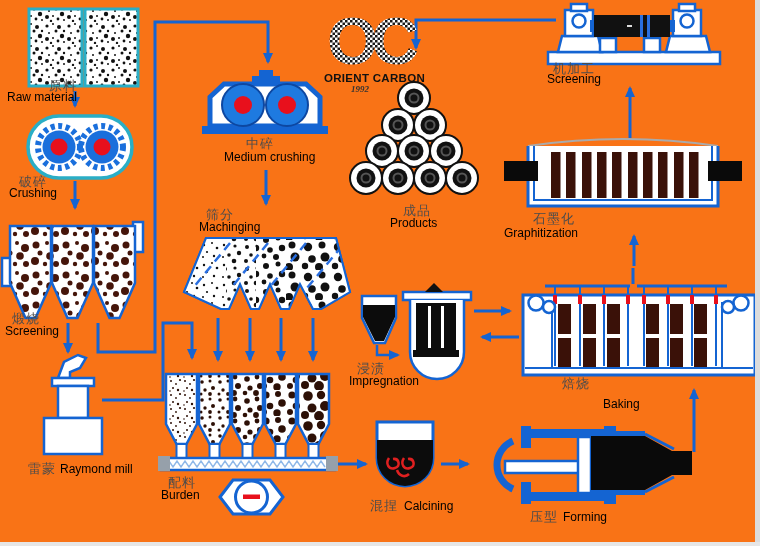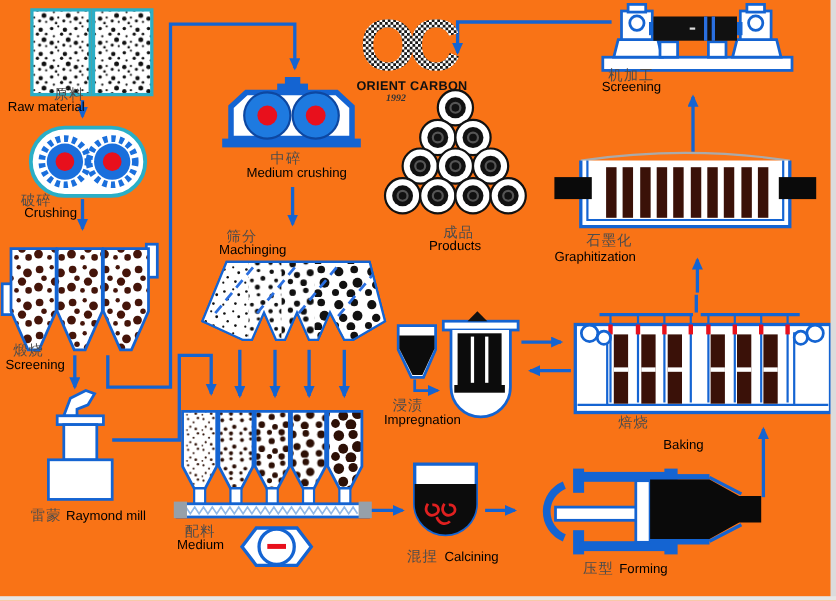--- a/index.html
+++ b/index.html
@@ -440,36 +440,36 @@
     <text x="327" y="64" font-family="Liberation Sans, sans-serif" font-size="66" font-weight="bold" letter-spacing="-7" fill="url(#chk)">OC</text>
     <text x="324" y="82" font-family="Liberation Sans, sans-serif" font-size="11.5" font-weight="bold" letter-spacing="0.3" fill="#111">ORIENT CARBON</text>
     <text x="351" y="92" font-family="Liberation Serif, serif" font-size="9" font-style="italic" font-weight="bold" fill="#333">1992</text>
   </g>
 </svg>
 
 <div class="lbl zh" style="left:49px;top:79px">原料</div>
 <div class="lbl en" style="left:7px;top:91px">Raw material</div>
 
 <div class="lbl zh" style="left:19px;top:175px">破碎</div>
-<div class="lbl en" style="left:22px;top:187px">Crushing</div>
+<div class="lbl en" style="left:9px;top:187px">Crushing</div>
 
 <div class="lbl zh" style="left:246px;top:137px">中碎</div>
 <div class="lbl en" style="left:224px;top:151px">Medium crushing</div>
 
 <div class="lbl zh" style="left:206px;top:208px">筛分</div>
 <div class="lbl en" style="left:199px;top:221px">Machinging</div>
 
 <div class="lbl zh" style="left:12px;top:312px">煅烧</div>
 <div class="lbl en" style="left:5px;top:325px">Screening</div>
 
 <div class="lbl zh" style="left:28px;top:462px">雷蒙</div>
 <div class="lbl en" style="left:60px;top:463px">Raymond mill</div>
 
 <div class="lbl zh" style="left:168px;top:476px">配料</div>
-<div class="lbl en" style="left:161px;top:489px">Medium</div>
+<div class="lbl en" style="left:161px;top:489px">Burden</div>
 
 <div class="lbl zh" style="left:370px;top:499px">混捏</div>
 <div class="lbl en" style="left:404px;top:500px">Calcining</div>
 
 <div class="lbl zh" style="left:530px;top:510px">压型</div>
 <div class="lbl en" style="left:563px;top:511px">Forming</div>
 
 <div class="lbl zh" style="left:357px;top:362px">浸渍</div>
 <div class="lbl en" style="left:349px;top:375px">Impregnation</div>
 

